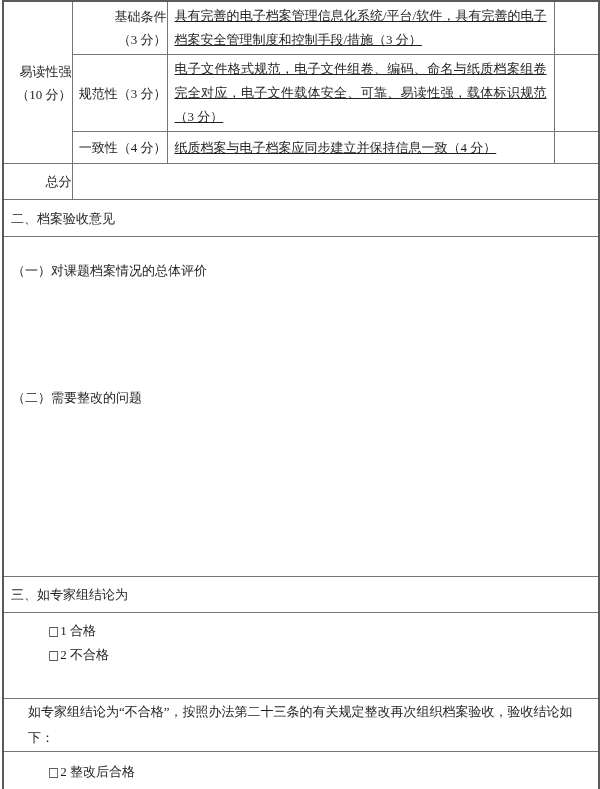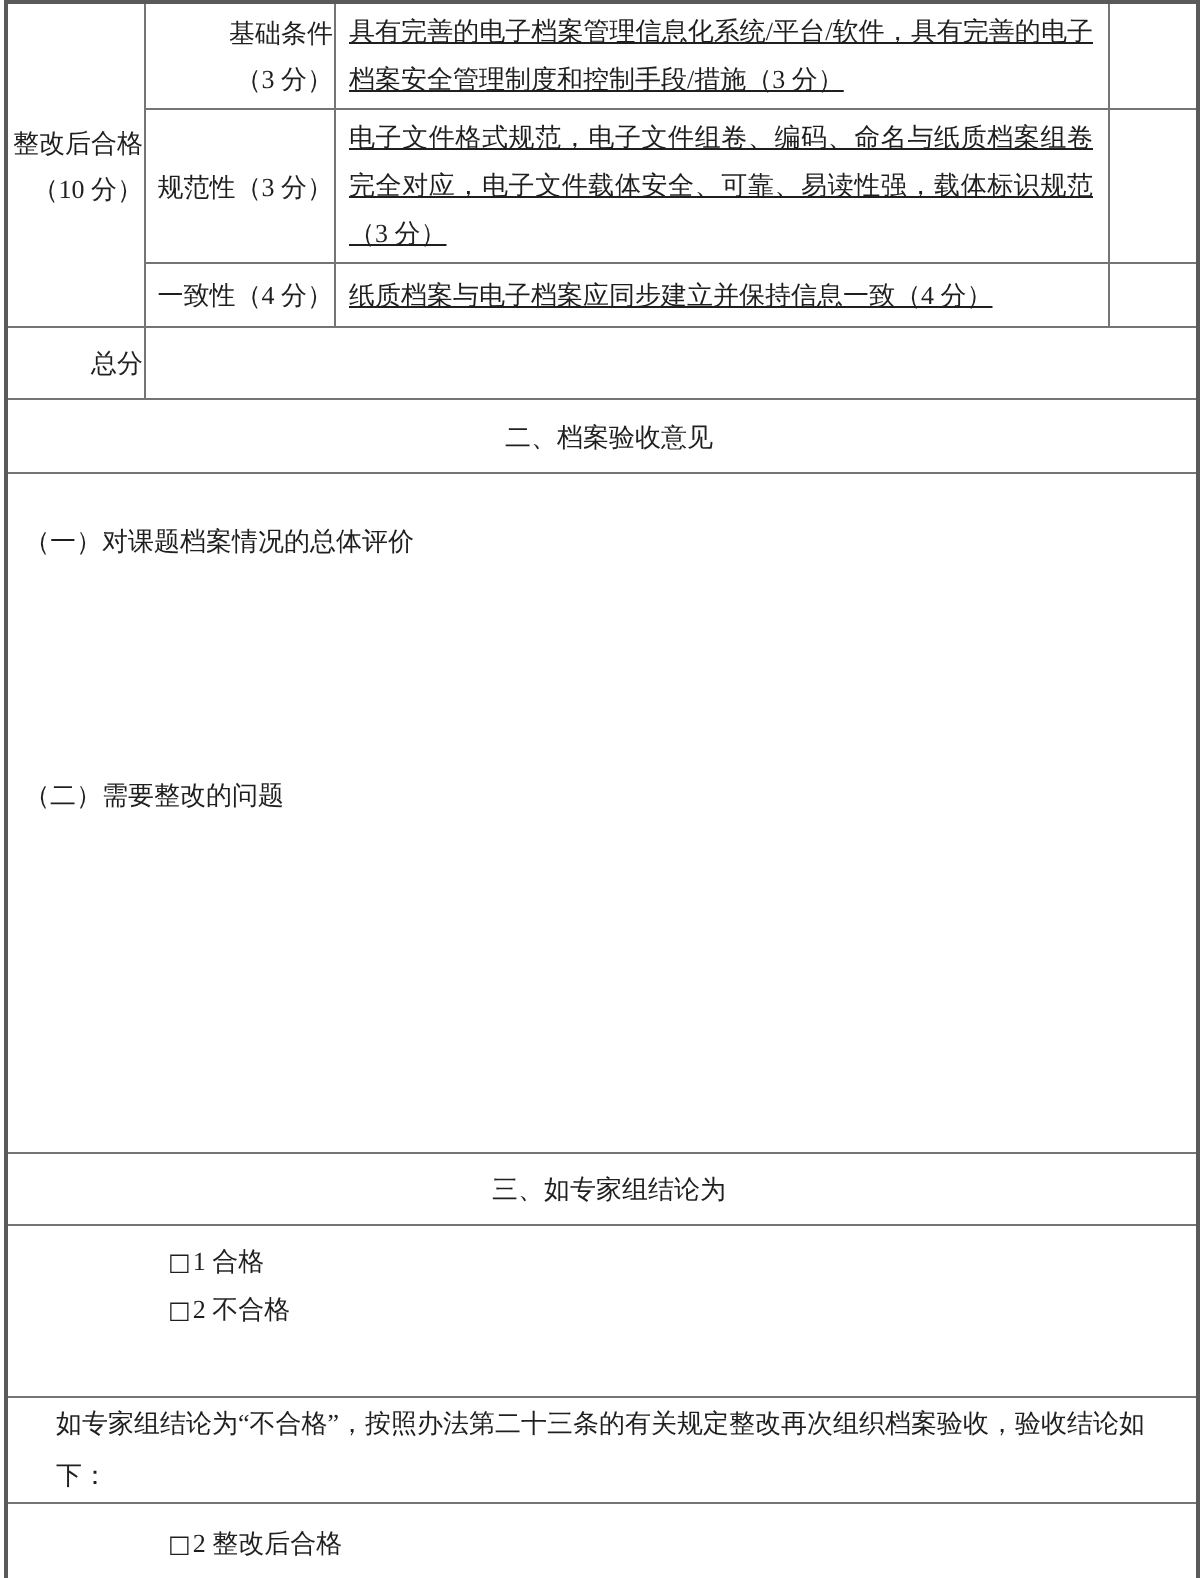--- a/index.html
+++ b/index.html
@@ -25,45 +25,45 @@
     overflow:hidden;
     padding:0;
   }
   td.center{text-align:right;}
   td.desc{
     text-align:justify;
     padding:2px 7px;
     line-height:24px;
     text-decoration:underline;
   }
-  td.section-title{padding-left:7px;text-align:center;}
+  td.section-title{padding-left:7px;}
   td.big-cell{vertical-align:top;padding:0 8px;font-family:Liberation Serif, serif;}
   .eval-label{margin-top:22px;}
   .issues-label{margin-top:104px;}
   td.cb-cell{vertical-align:top;padding-top:6px;}
-  .cb-line{padding-left:44px;line-height:23px;margin-left:36px;}
+  .cb-line{padding-left:44px;line-height:23px;}
   .cb-box{font-family:"DejaVu Sans",sans-serif;font-size:12px;margin-right:1px;}
   td.note-cell{padding-left:24px;line-height:26px;}
 </style>
 </head>
 <body>
 
 <div class="sheet">
   <table class="form">
     <colgroup>
       <col style="width:69px">
         <col style="width:95px">
         <col style="width:387px">
         <col style="width:45px">
     </colgroup>
 
     <tbody>
         <tr>
       <td class="center" rowspan="3" style="height:133px">
-        <div>整改后合格</div>
+        <div>易读性强</div>
         <div>（10 分）</div>
       </td>
       <td class="center" style="height:50px">
         <div>基础条件</div>
         <div>（3 分）</div>
       </td>
       <td class="desc">具有完善的电子档案管理信息化系统/平台/软件，具有完善的电子档案安全管理制度和控制手段/措施（3 分）</td>
       <td></td>
     </tr>
     <tr>

